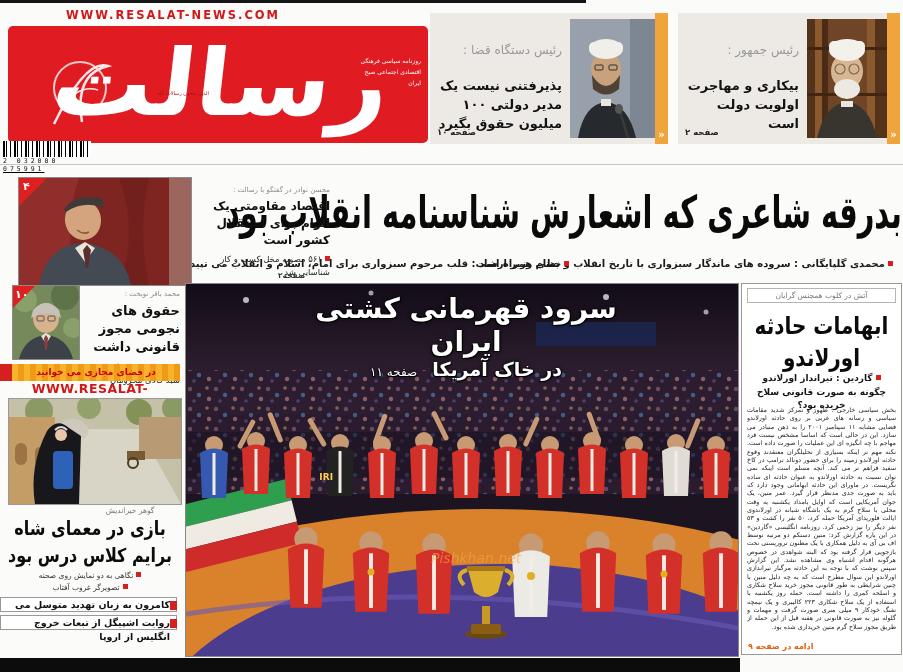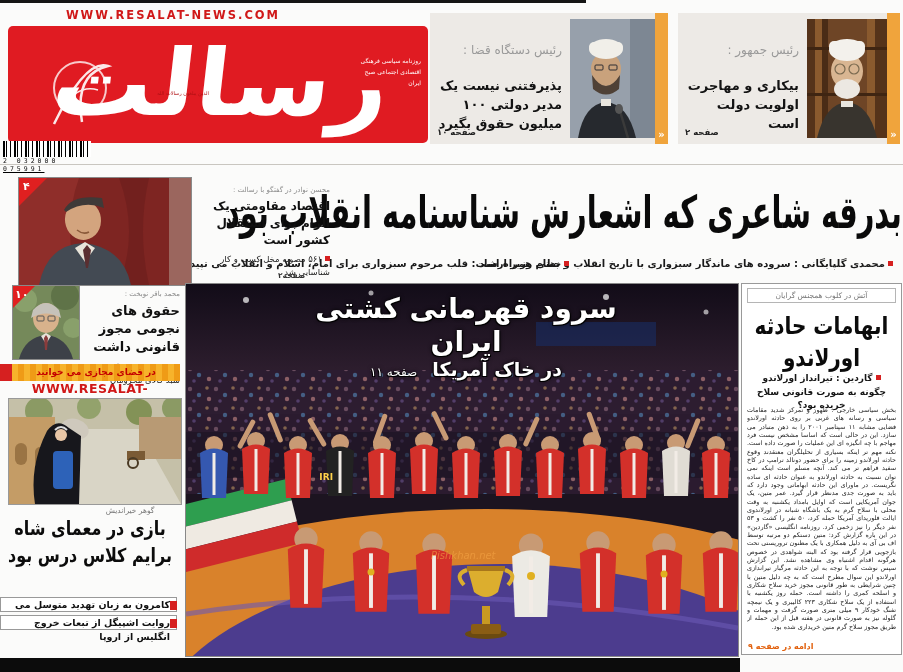--- a/index.html
+++ b/index.html
@@ -78,21 +78,21 @@
        color:#111;line-height:14px;text-align:right;padding-right:6px;box-sizing:border-box;}
   .hbx .sq{position:absolute;left:auto;right:-1px;top:3px;width:7px;height:9px;background:#d62020;}
   #hb1{top:597px;} #hb2{top:615px;} #hb3{top:633px;}
   #blackbar{left:0;top:658px;width:740px;height:14px;background:#0c0c0c;}
   
   #wrestle{left:185px;top:283px;width:552px;height:372px;border:1px solid #888;background:#1c1420;}
   #wcap{left:90px;top:8px;width:380px;text-align:center;color:#fff;z-index:6;}
   #wcap .c1{font-size:28px;font-weight:bold;text-shadow:0 0 4px #000,1px 1px 0 #000,-1px 1px 0 #000;}
   #wcap .c2{font-size:19px;font-weight:bold;text-shadow:0 0 4px #000,1px 1px 0 #000,-1px 1px 0 #000;}
   #wcap .pg{font-size:12px;font-weight:normal;margin-right:15px;}
-  #wmark{left:245px;top:266px;color:rgba(245,165,70,.6);font-size:10px;font-style:italic;z-index:6;}
+  #wmark{left:245px;top:266px;color:rgba(245,165,70,.6);font-size:14px;font-style:italic;z-index:6;}
   
   #orlando{left:741px;top:283px;width:161px;height:372px;border:1px solid #999;background:#fff;box-sizing:border-box;}
   #okick{left:5px;right:5px;top:4px;border:1px solid #b5b5b5;text-align:center;font-size:7.5px;color:#777;padding:2px 0;}
   #ohead{left:2px;right:2px;top:26px;text-align:center;font-size:20px;font-weight:bold;color:#0b0b0b;
          line-height:1.35;transform:scaleY(1.2);transform-origin:top center;}
   #osub{left:6px;right:6px;top:88px;text-align:center;font-size:9px;font-weight:bold;color:#161616;line-height:1.5;}
   #obody{left:5px;right:5px;top:122px;bottom:16px;overflow:hidden;font-size:6.4px;line-height:1.3;
          text-align:justify;color:#1b1b1b;}
   #ocont{left:6px;bottom:3px;font-size:8px;font-weight:bold;color:#e2620f;}
 </style>
@@ -238,20 +238,24 @@
     <rect x="118" y="52" width="18" height="9" fill="#7a5a34"></rect>
     <circle cx="124" cy="64" r="5" fill="none" stroke="#4a3a24" stroke-width="2"></circle>
     <ellipse cx="66" cy="30" rx="14" ry="10" fill="#cfc9bd" transform="rotate(18 66 30)"></ellipse>
     <path d="M38,32 q10,-14 22,-3 l12,8 -2,68 h-44 q-6,-38 12,-73 z" fill="#17171c"></path>
     <circle cx="52" cy="36" r="6" fill="#e8c6a6"></circle>
     <path d="M46,31 q6,-6 12,0" stroke="#ddd" stroke-width="2" fill="none"></path>
     <rect x="44" y="52" width="20" height="38" rx="4" fill="#2d62b8"></rect>
   </svg>
   <div class="a" id="actkick">گوهر خیراندیش</div>
   <div class="a" id="acthead">بازی در معمای شاه برایم کلاس درس بود</div>
+  <div class="a" id="actbul">
+    <div><span class="bl"></span><span>نگاهی به دو نمایش روی صحنه</span></div>
+    <div><span class="bl"></span><span>تصویرگر غروب آفتاب</span></div>
+  </div>
 
   <div class="a hbx" id="hb1"><span class="sq"></span><span>کامرون به زبان تهدید متوسل می شود</span></div>
   <div class="a hbx" id="hb2"><span class="sq"></span><span>روایت اشپیگل از تبعات خروج انگلیس از اروپا</span></div>
   <div class="a" id="blackbar"></div>
 
   <div class="a" id="wrestle">
     <svg width="552" height="372" viewBox="0 0 552 372">
       <defs>
         <linearGradient id="wg1" x1="0" y1="0" x2="0" y2="1">
           <stop offset="0" stop-color="#120c18"></stop>

